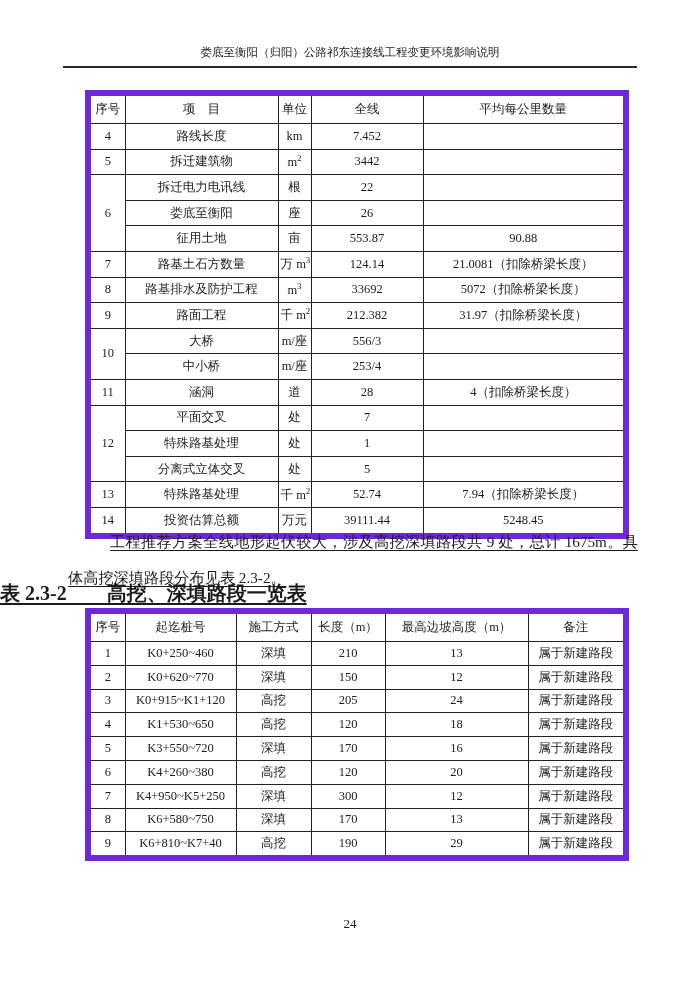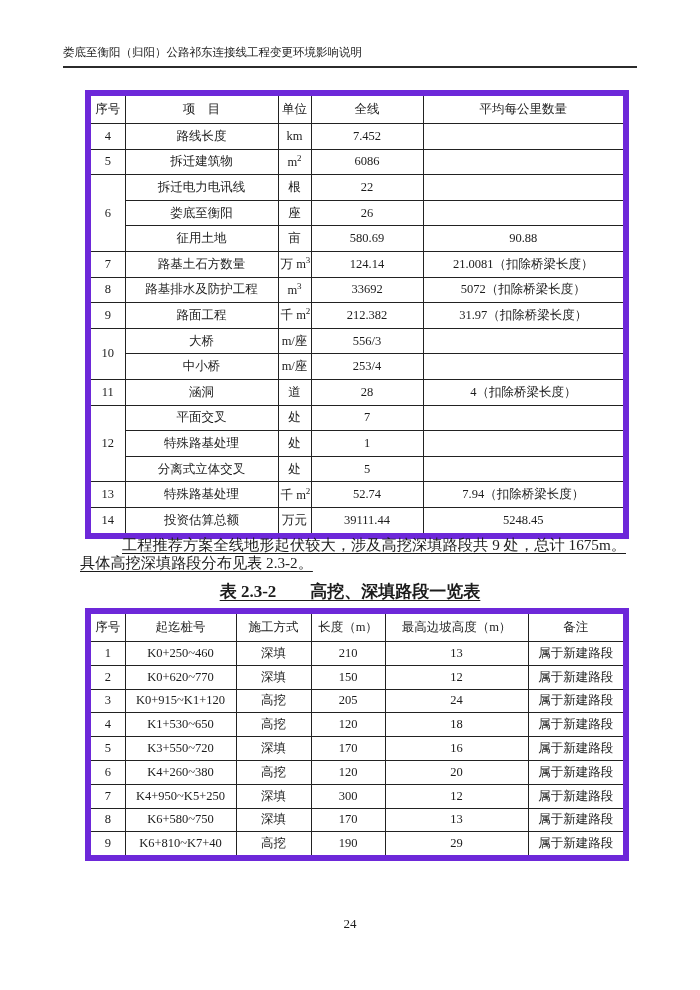--- a/index.html
+++ b/index.html
@@ -3,49 +3,49 @@
 <meta charset="utf-8">
 <style>
   html,body { margin:0; padding:0; background:#ffffff; }
   .page {
     position:relative; width:700px; height:990px; background:#ffffff;
     font-family:"Liberation Serif","DejaVu Serif",serif; color:#1c1c1c;
     overflow:hidden;
   }
   .header {
     position:absolute; top:45px; left:63px; right:63px;
-    text-align:left; font-size:11.5px; line-height:15px;
+    text-align:center; font-size:11.5px; line-height:15px;
     padding-bottom:6px; border-bottom:2px solid #2b2b2b;
   }
   .doc-table {
     position:absolute; border-collapse:collapse; table-layout:fixed;
     width:538px; left:85px; border:6px solid #6d28d9;
   }
   .doc-table th, .doc-table td {
     border:1px solid #222; text-align:center; vertical-align:middle;
     font-weight:normal; font-size:12.5px; padding:0 2px;
     overflow:hidden; white-space:nowrap;
   }
   .t1 { top:90px; }
   .t1 th { height:27px; }
   .t1 td { height:24.6px; }
   .t2 { top:608px; }
   .t2 th { height:27px; }
   .t2 td { height:22.8px; }
   sup { font-size:9px; }
   .u { }
   .para {
-    position:absolute; left:68px; right:62px; top:524px; margin:12px;
-    font-size:15.2px; line-height:18px; text-indent:42px;
+    position:absolute; left:68px; right:62px; top:524px; margin:0;
+    font-size:15.2px; line-height:36px; text-indent:42px;
     text-decoration:underline; text-underline-offset:3px;
     text-align:justify;
   }
   .table-title {
     position:absolute; top:580px; left:0; width:100%;
-    text-align:center; font-weight:bold; font-size:17px;
+    font-weight:bold; font-size:20px;
     text-decoration:underline; text-underline-offset:3px;
   }
   .page-number {
     position:absolute; top:916px; left:0; width:100%;
     text-align:center; font-size:13px;
   }
 </style>
 </head>
 <body>
 
@@ -77,40 +77,40 @@
           <td><span>4</span></td>
           <td><span>路线长度</span></td>
           <td><span>km</span></td>
           <td><span>7.452</span></td>
           <td><span></span></td>
         </tr>
         <tr>
           <td><span>5</span></td>
           <td><span>拆迁建筑物</span></td>
           <td><span>m</span><sup>2</sup></td>
-          <td><span>6086</span></td>
+          <td><span>3442</span></td>
           <td><span></span></td>
         </tr>
         <tr>
           <td rowspan="3"><span>6</span></td>
           <td><span>拆迁电力电讯线</span></td>
           <td><span>根</span></td>
           <td><span>22</span></td>
           <td><span></span></td>
         </tr>
         <tr>
           <td><span>娄底至衡阳</span></td>
           <td><span>座</span></td>
           <td><span>26</span></td>
           <td><span></span></td>
         </tr>
         <tr>
           <td><span>征用土地</span></td>
           <td><span>亩</span></td>
-          <td><span>580.69</span></td>
+          <td><span>553.87</span></td>
           <td><span>90.88</span></td>
         </tr>
         <tr>
           <td><span>7</span></td>
           <td><span>路基土石方数量</span></td>
           <td><span>万 m</span><sup>3</sup></td>
           <td><span class="u">124.14</span></td>
           <td><span>21.0081（扣除桥梁长度）</span></td>
         </tr>
         <tr>

